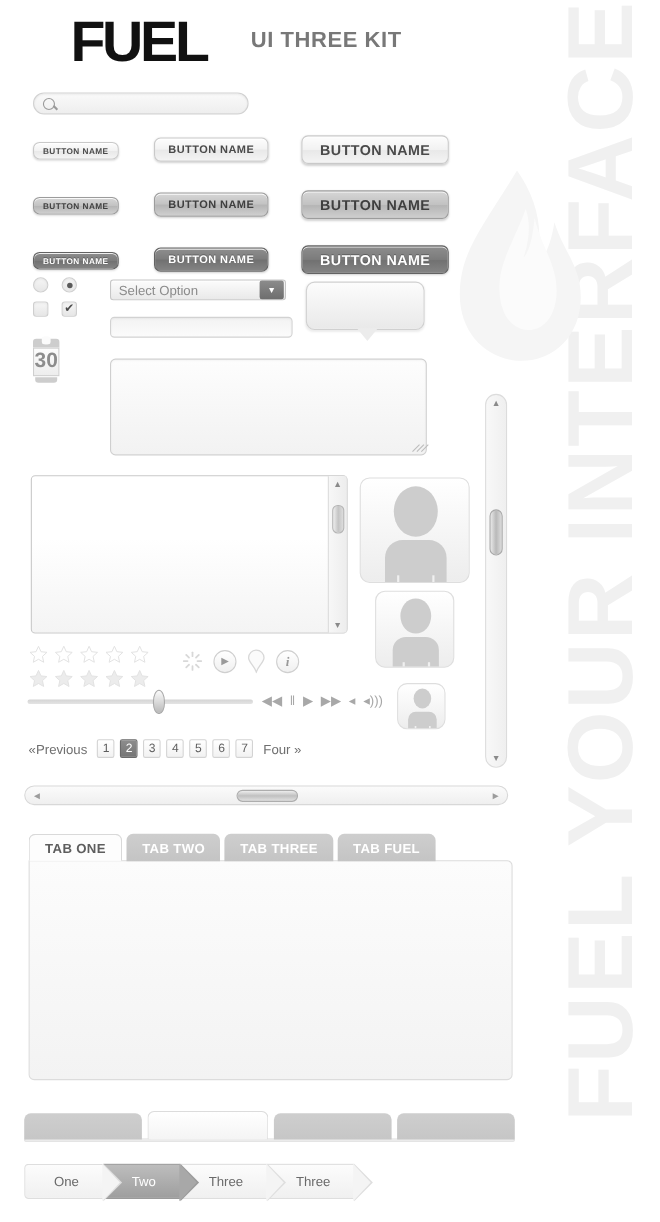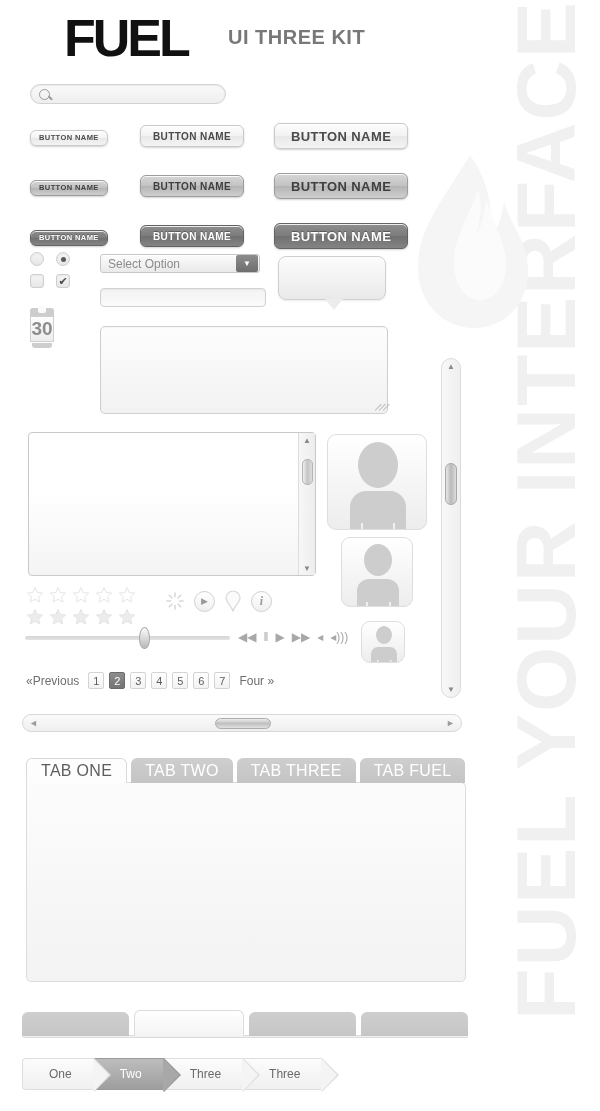--- a/index.html
+++ b/index.html
@@ -196,21 +196,21 @@
     border:1px solid #d8d8d8; border-radius:9px;
     background:linear-gradient(to bottom,#fbfbfb,#efefef); z-index:2;
     display:flex; align-items:center; justify-content:space-between; padding:0 6px; }
   .h-arrow { font-size:9px; color:#9c9c9c; }
   .h-thumb { position:absolute; left:192px; top:3px; width:56px; height:11px; border-radius:6px;
     background:linear-gradient(to bottom,#ededed,#c0c0c0,#e0e0e0); border:1px solid #adadad; }
 
   
   .tabs { position:absolute; left:26px; top:758px; display:flex; gap:4px; z-index:3; }
   .tab { height:25px; padding:0 14px; display:flex; align-items:center; justify-content:center;
-    font-size:16px; border-radius:6px 6px 0 0; letter-spacing:.3px; }
+    font-size:12px; border-radius:6px 6px 0 0; letter-spacing:.3px;font-weight:bold; }
   .tab.active { background:#fdfdfd; border:1px solid #d9d9d9; border-bottom:1px solid #fdfdfd;
     color:#5e5e5e; }
   .tab.idle { background:linear-gradient(to bottom,#cecece,#c4c4c4); color:#fff; }
   .tab-panel { position:absolute; left:26px; top:782px; width:440px; height:200px;
     border:1px solid #dcdcdc; border-radius:0 5px 5px 5px;
     background:linear-gradient(to bottom,#fcfcfc,#f3f3f3); z-index:2; }
 
   
   .btab-strip { position:absolute; left:22px; top:1010px; width:446px; z-index:2; }
   .btab-row { display:flex; gap:5px; align-items:flex-end; }

